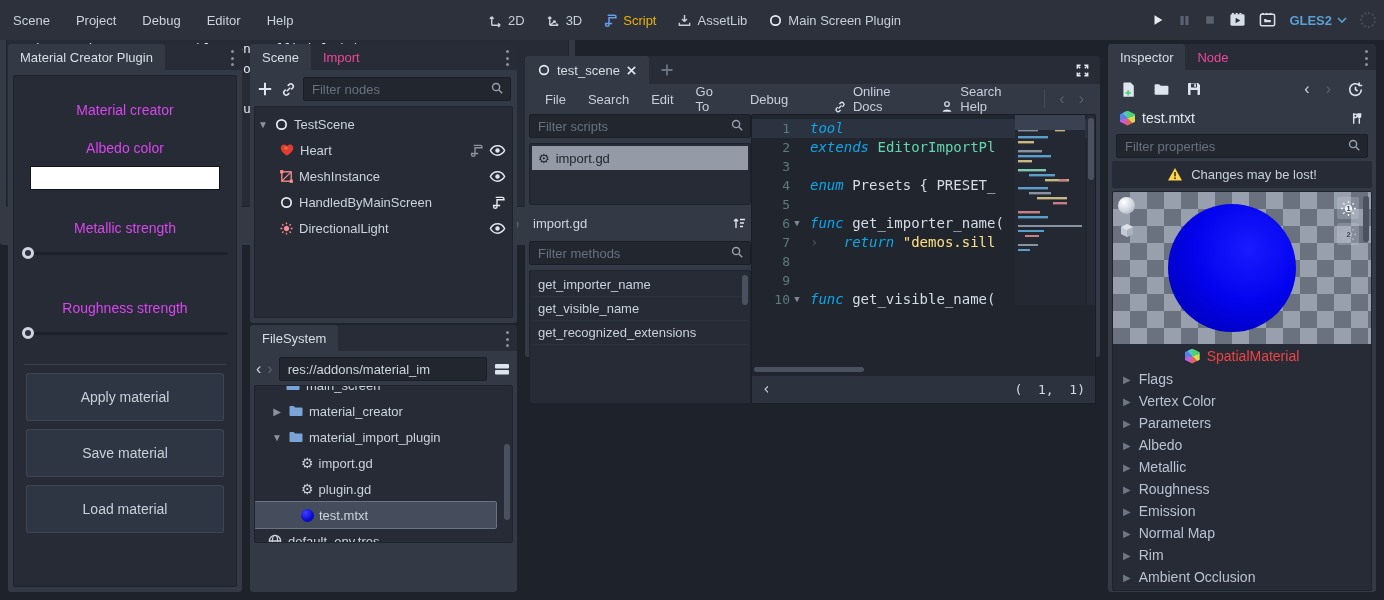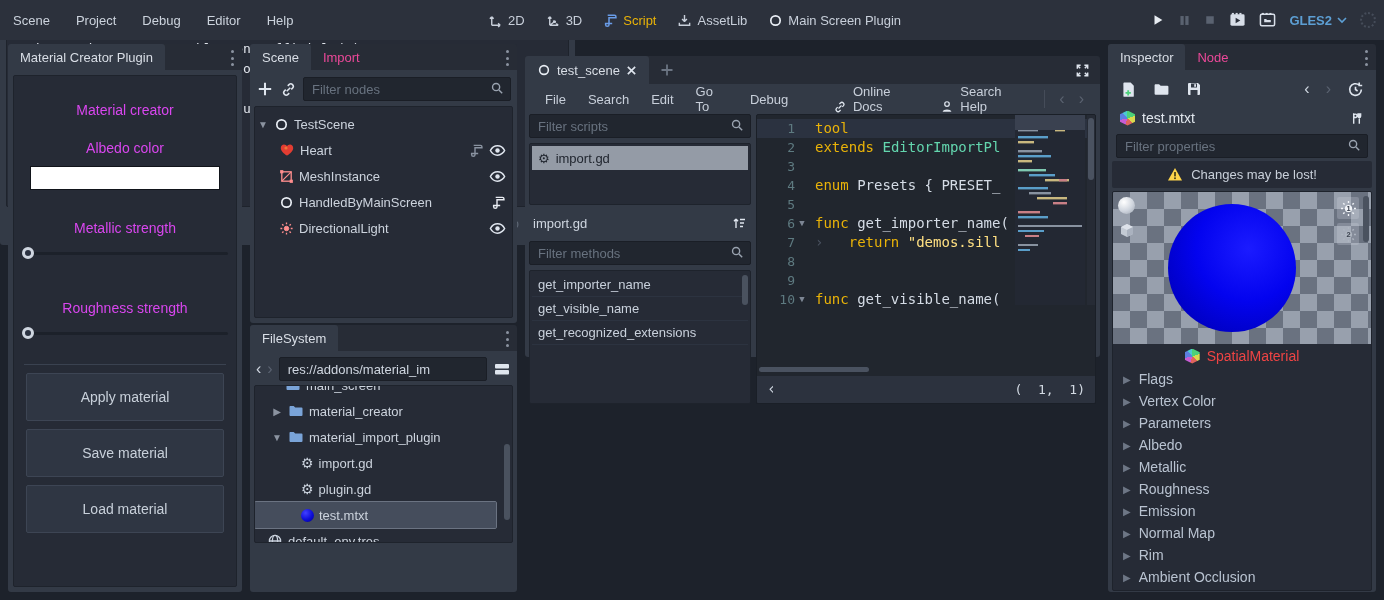--- a/index.html
+++ b/index.html
@@ -66,35 +66,35 @@
   .fsel { background:#454d5c; outline:1px solid #6b7382; border-radius:1px; }
   .scrollbar-v { position:absolute; width:6px; border-radius:3px; background:#4a525f; }
 
   
   #script-dock { left:525px; top:44px; width:575px; height:301px;margin-top:12px; }
   #script-dock .panel-body { height:273px; }
   .smenu { height:30px; display:flex; align-items:center; padding:0 10px; gap:2px; color:#c8cfda; }
   .smenu .mi { padding:0 10px; }
   .smenu .mico { display:flex; align-items:flex-end; gap:6px; padding:0 10px; }
   .msep { width:1px; height:18px; background:#454c59; margin:0 6px; }
-  .script-cols { display:flex; height:294px; padding:0 4px 4px 4px; gap:5px; }
+  .script-cols { display:flex; height:294px; padding:0 4px 4px 4px; }
   .scol { width:222px; display:flex; flex-direction:column; gap:5px; }
   .slist { position:relative; }
   .sitem { height:24px; display:flex; align-items:center; gap:6px; padding:0 6px; color:#c9d1dc; border-bottom:1px solid #2c3340; }
   .sitem.sel { background:#949ba6; color:#21262f; border-bottom:none; }
   .sname-row { height:26px; display:flex; align-items:center; justify-content:space-between; padding:0 4px; color:#cfd6e0; }
 
   .editor { position:relative; flex:1; background:#21262e; border:1px solid #1a1f27; border-radius:2px; overflow:hidden;
     font-family:"DejaVu Sans Mono","Liberation Mono",monospace; font-size:14px; }
   .cl { position:relative; height:19px; line-height:19px; white-space:pre; display:flex; }
   .cl.cur { background:#2b3240; }
   .cl .ln { width:38px; text-align:right; color:#5e7a80; flex:none; font-size:13px; }
   .cl .fold { width:14px; color:#7d8694; font-size:9px; text-align:center; flex:none; line-height:19px; }
   .cl .codetxt { padding-left:6px; }
-  .tk-kw { color:#eab308; } .tk-ty { color:#63d6ae; } .tk-pl { color:#d5dce6; }
+  .tk-kw { color:#0ea5e9;font-style:italic; } .tk-ty { color:#63d6ae; } .tk-pl { color:#d5dce6; }
   .tk-st { color:#ffe082; } .tk-gd { color:#4a5260; }
   .minimap { position:absolute; right:10px; top:0; width:70px; height:190px; background:#232833; }
   .mm-view { position:absolute; left:0; top:0; width:100%; height:15px; background:#3a4150; }
   .ed-vsb { position:absolute; right:0; top:0; width:8px; height:190px; background:#262b35; }
   .ed-vsb i { position:absolute; left:1px; top:3px; width:6px; height:62px; background:#4a5260; border-radius:3px; }
   .ed-hsb { position:absolute; left:0; bottom:30px; height:7px; width:250px; background:transparent; }
   .ed-hsb i { position:absolute; left:2px; top:1px; width:110px; height:5px; background:#4a5260; border-radius:3px; }
   .ed-status { position:absolute; left:0; bottom:0; right:0; height:27px; background:#2c323e; display:flex; align-items:center;
     justify-content:space-between; padding:0 10px; color:#d3dae3; font-size:13px; }
 

